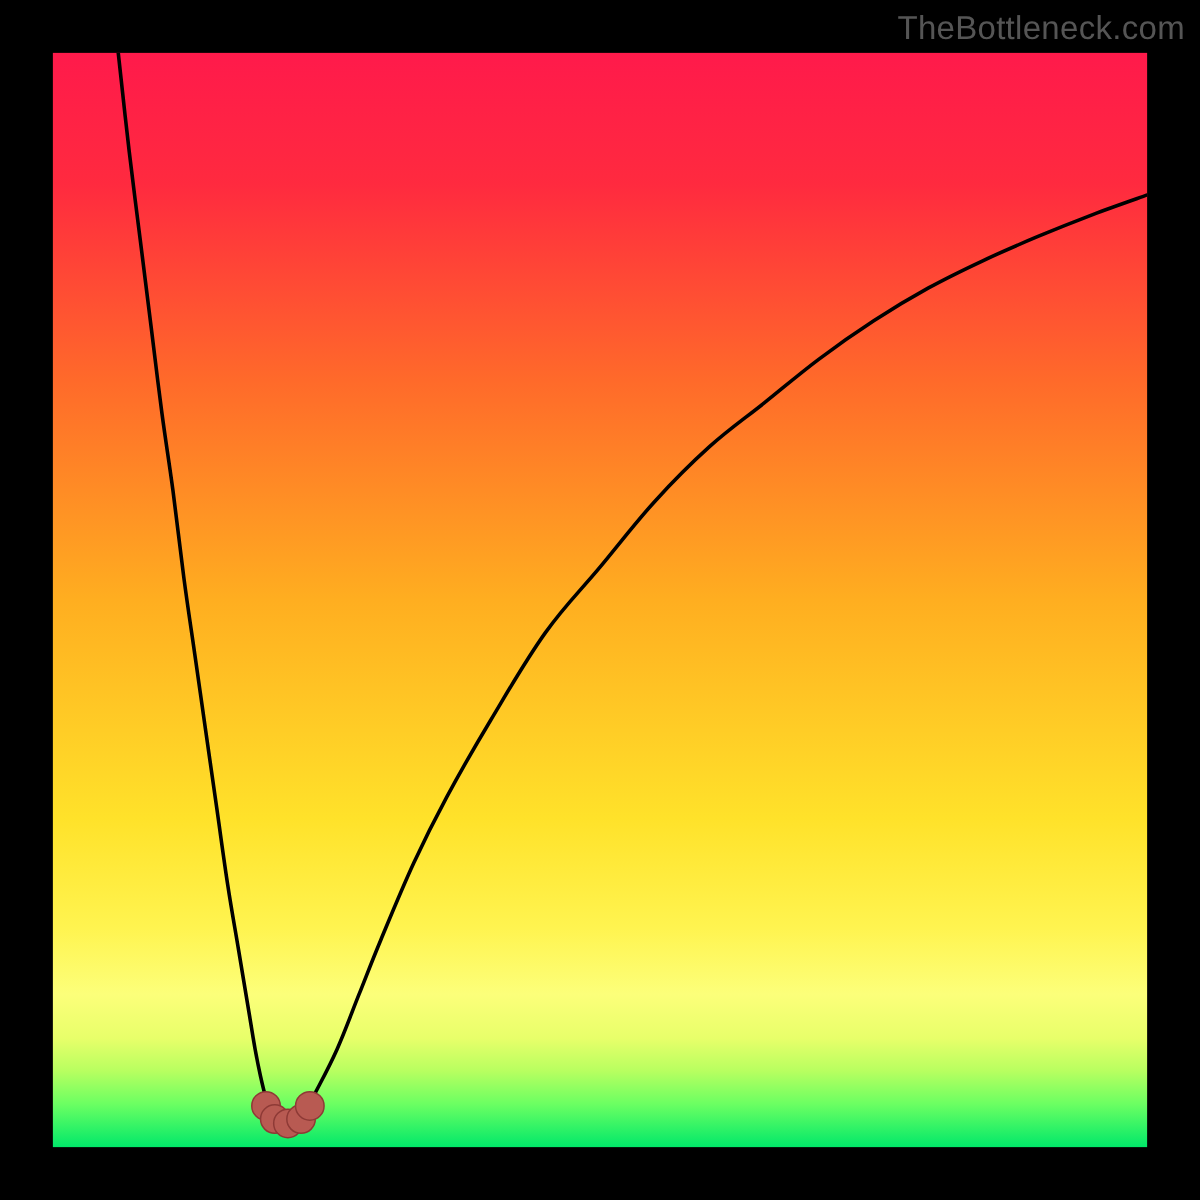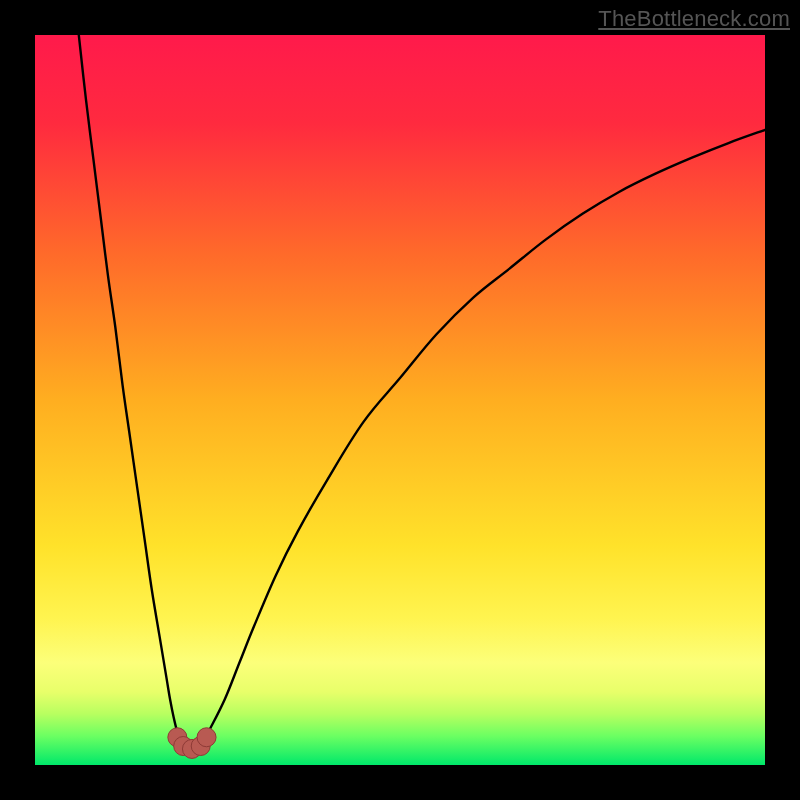--- a/index.html
+++ b/index.html
@@ -42,21 +42,20 @@
     height: 100%;
   }
   .watermark {
     position: absolute;
     top: 6px;
     right: 10px;
     color: #555;
     font-size: 22px;
     font-weight: 500;
     letter-spacing: 0.2px;
-    text-decoration: underline;
   }
 </style>
 </head>
 <body>
 
 <div class="frame">
   <div class="plot-area">
     <svg class="gradient" viewBox="0 0 730 730" preserveAspectRatio="none">
       <defs>
         <linearGradient id="bg-grad" x1="0" y1="0" x2="0" y2="1">

